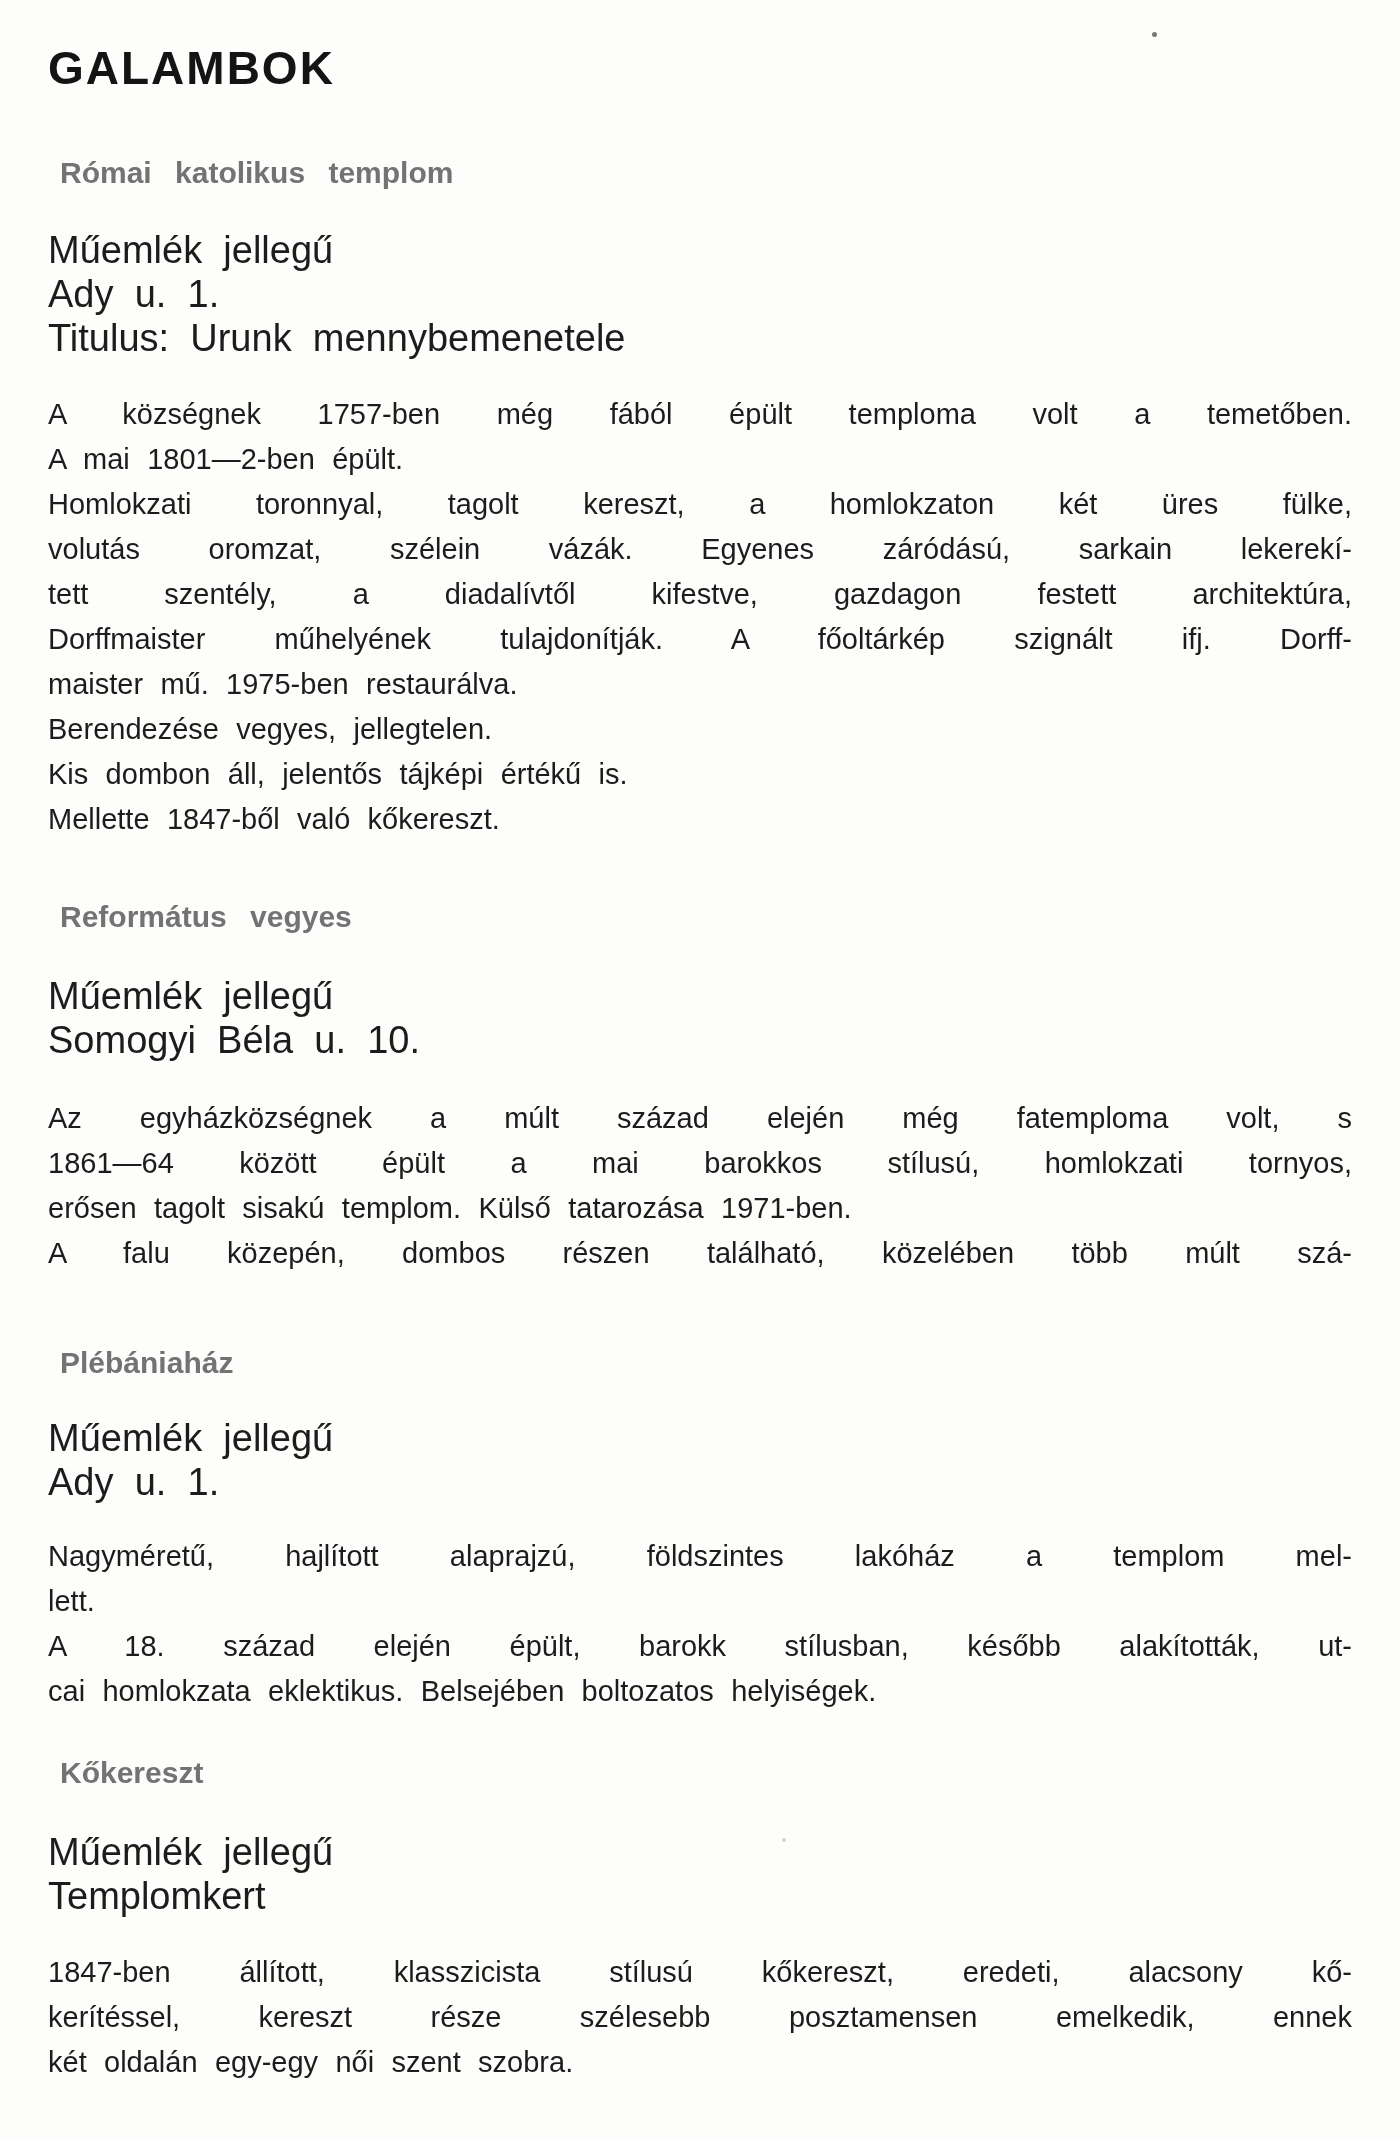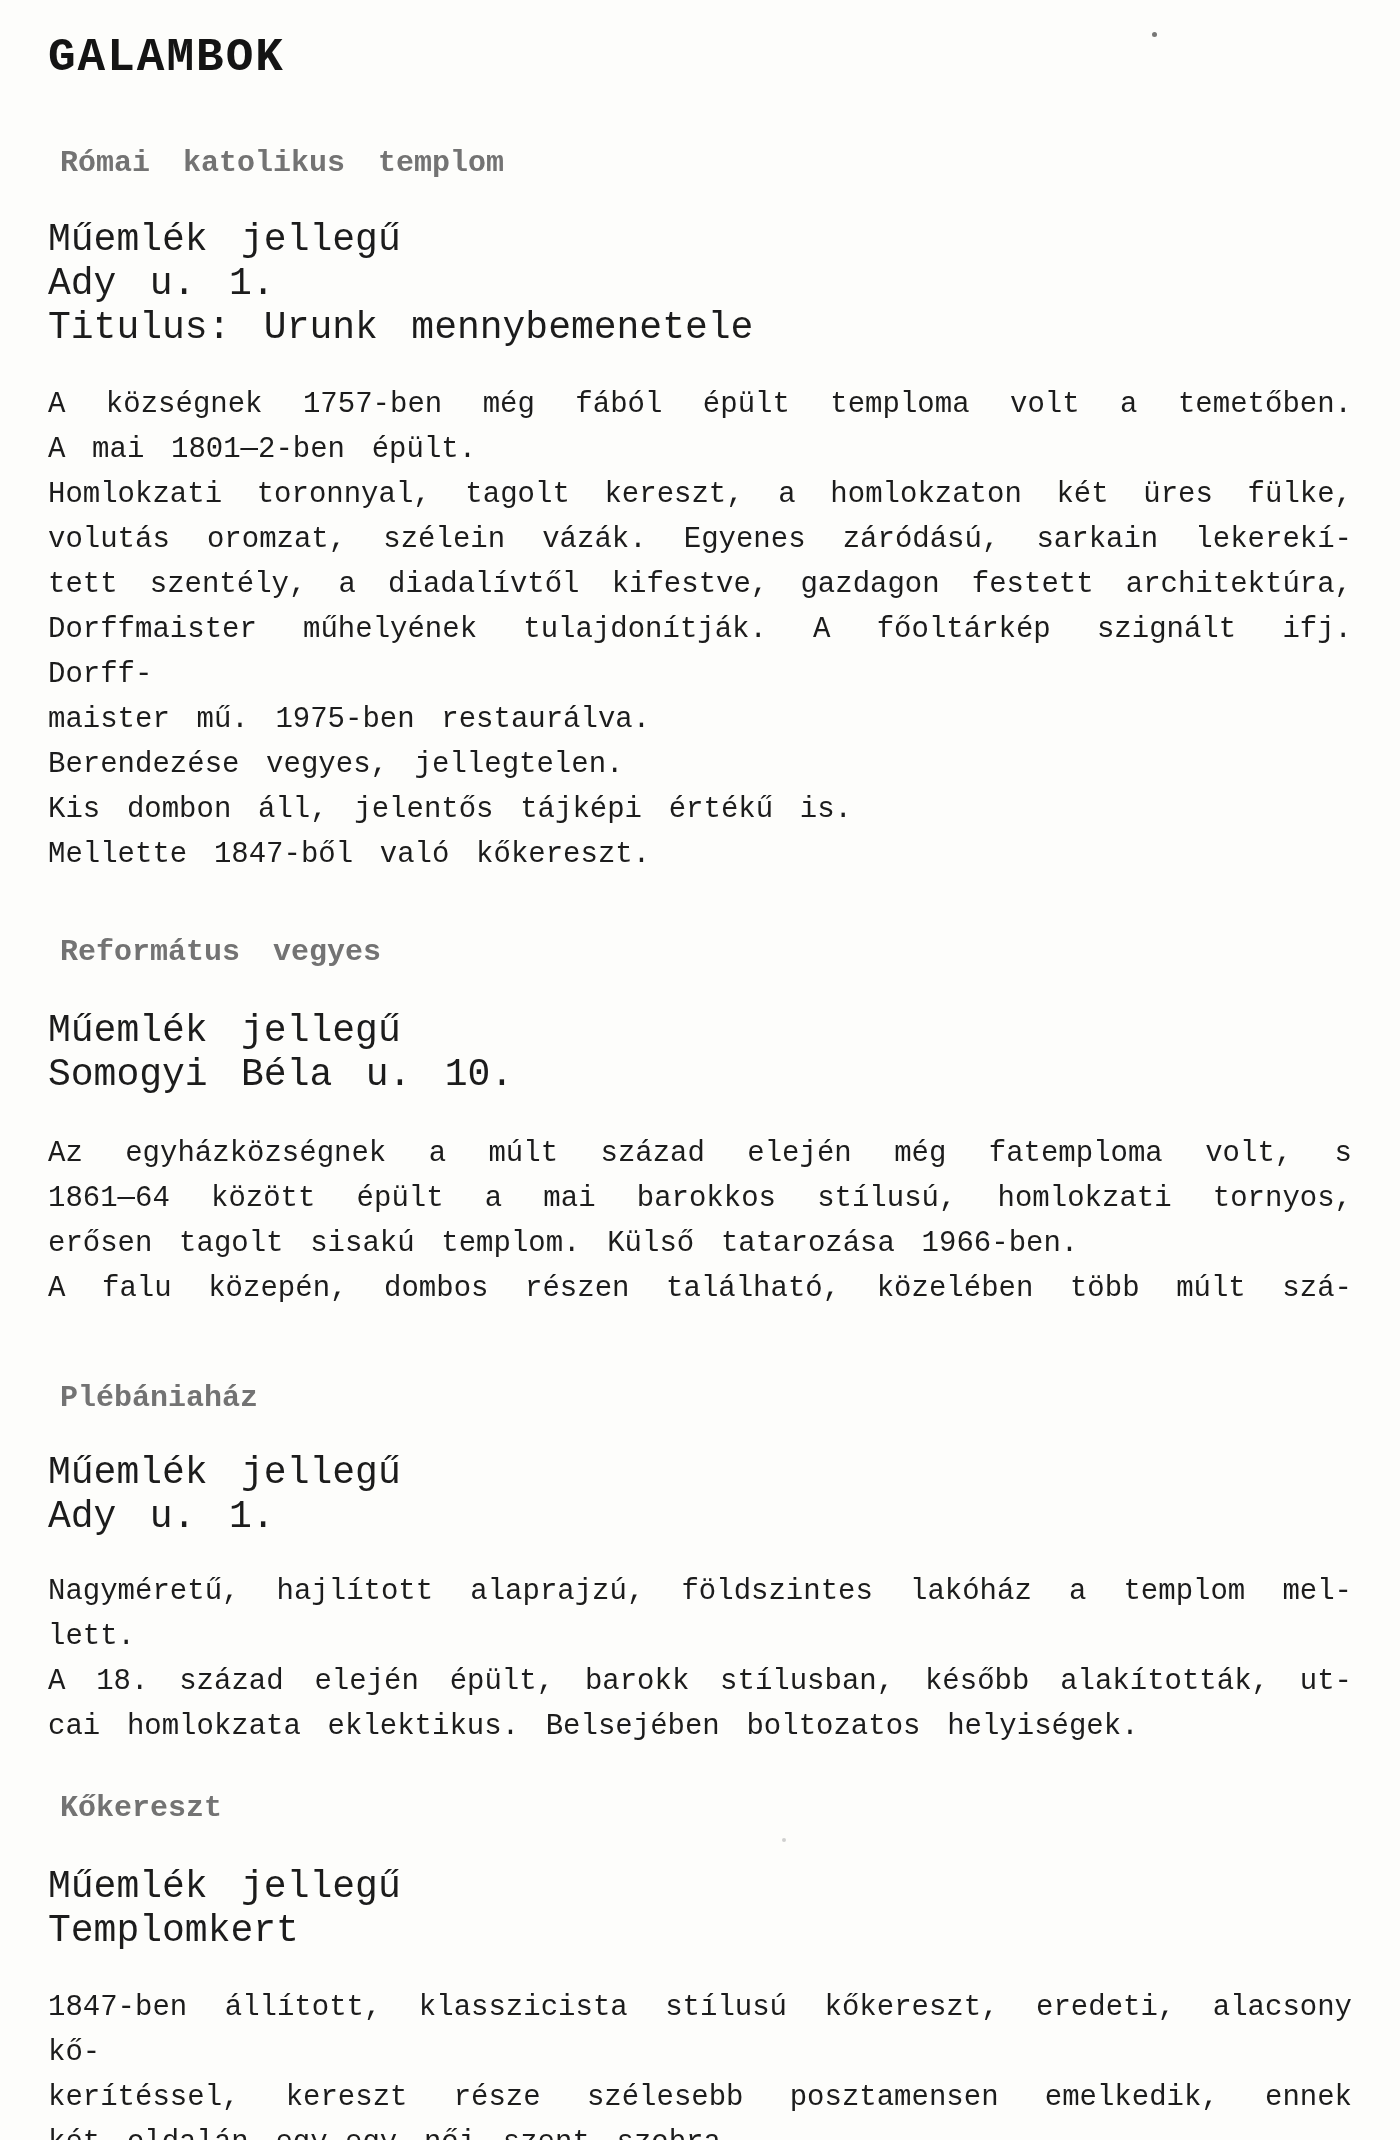--- a/index.html
+++ b/index.html
@@ -8,22 +8,22 @@
     padding: 0;
     background: #ffffff;
   }
   .page {
     position: relative;
     width: 1400px;
     height: 2140px;
     margin: 0 auto;
     background: #fdfdfb;
     color: #1c1c1c;
-    font-family: Liberation Mono, monospace;
-    padding: 6px 48px;
+    font-family: Liberation Sans, sans-serif;
+    padding: 16px 48px;
     box-sizing: border-box;
     overflow: hidden;
   }
   .title {
     margin: 28px 0 0 0;
     font-size: 46px;
     line-height: 48px;
     font-weight: 700;
     letter-spacing: 2px;
     color: #141414;
@@ -108,21 +108,21 @@
 
   <section id="sec1">
     <h2 class="heading">Református vegyes</h2>
     <div class="meta">
       <div class="line">Műemlék jellegű</div>
       <div class="line">Somogyi Béla u. 10.</div>
     </div>
     <div class="para">
       <div class="line j">Az egyházközségnek a múlt század elején még fatemploma volt, s</div>
       <div class="line j">1861—64 között épült a mai barokkos stílusú, homlokzati tornyos,</div>
-      <div class="line">erősen tagolt sisakú templom. Külső tatarozása 1966-ben.</div>
+      <div class="line">erősen tagolt sisakú templom. Külső tatarozása 1971-ben.</div>
       <div class="line j">A falu közepén, dombos részen található, közelében több múlt szá-</div>
     </div>
   </section>
 
   <section id="sec2">
     <h2 class="heading">Plébániaház</h2>
     <div class="meta">
       <div class="line">Műemlék jellegű</div>
       <div class="line">Ady u. 1.</div>
     </div>

